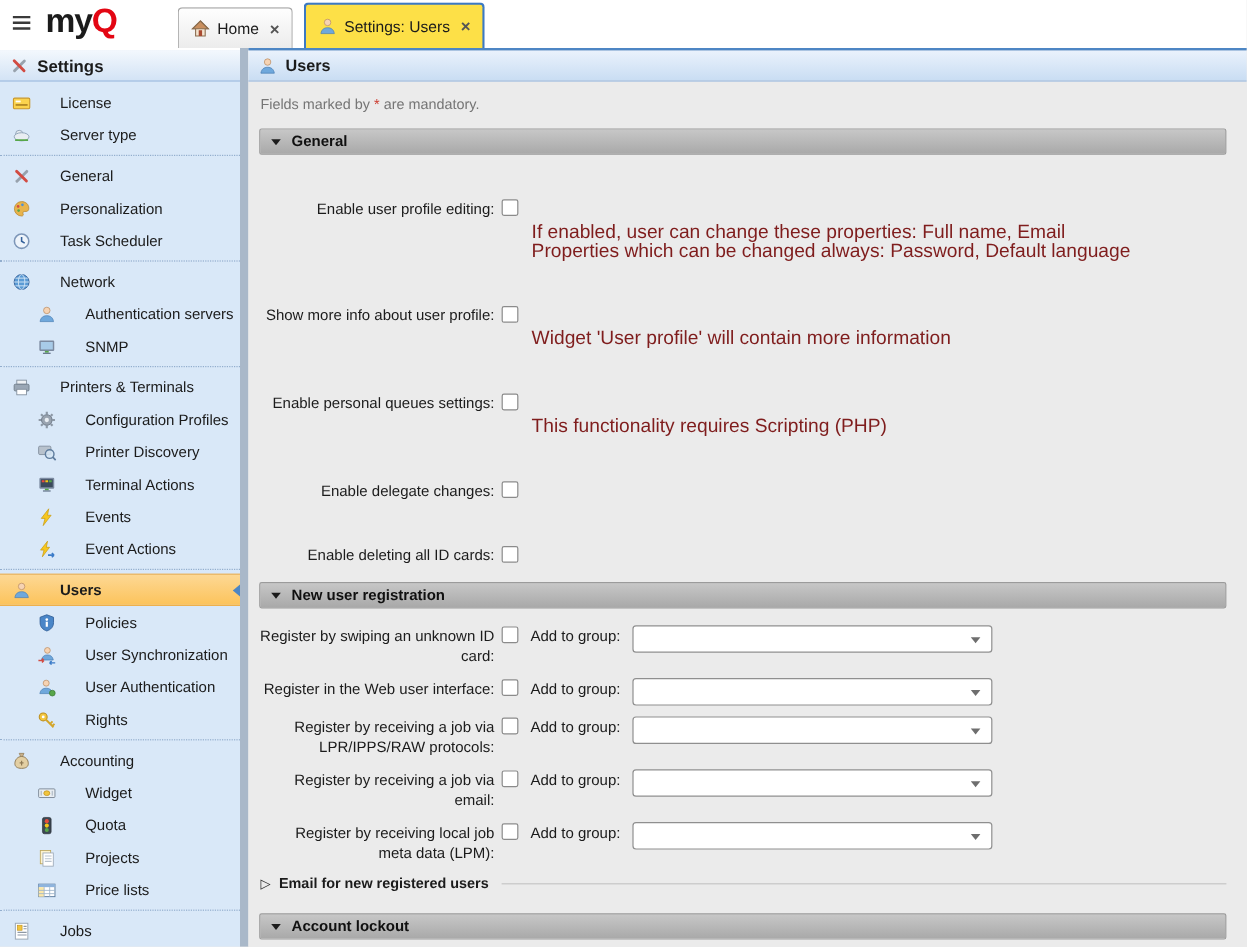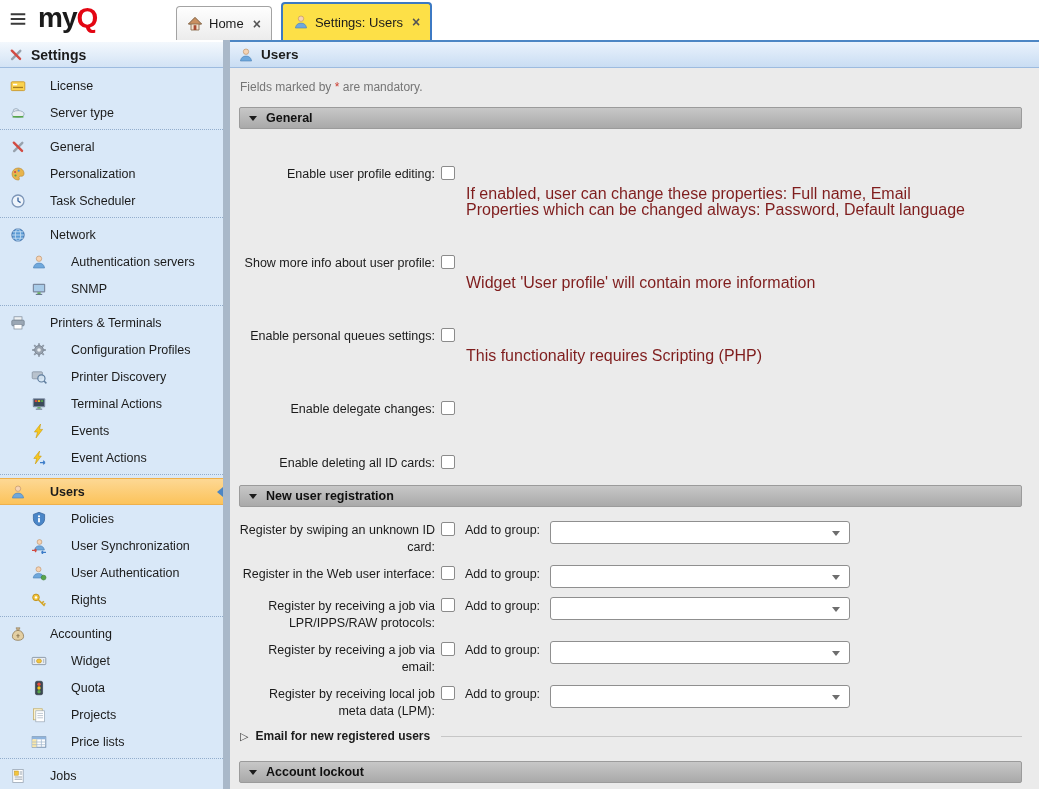--- a/index.html
+++ b/index.html
@@ -4,32 +4,32 @@
 <style>
   * { box-sizing: border-box; margin: 0; padding: 0; }
   html,body { width:1039px; height:789px; overflow:hidden; }
   body { font-family:"Liberation Sans", sans-serif; background:#ebebeb; color:#1b1b1b; }
 
   
   .topbar { height:40px; background:#fff; position:relative; }
   .hamburger { position:absolute; left:10px; top:11px; width:22px; height:18px; cursor:pointer; }
   .logo { position:absolute; left:38px; top:2px; font-size:28px; font-weight:bold; letter-spacing:-1px; }
   .logo .q { color:#e30613; }
-  .tabs { position:absolute; left:148px; bottom:0; display:flex; align-items:flex-end; gap:9px;margin-left:28px; }
+  .tabs { position:absolute; left:148px; bottom:0; display:flex; align-items:flex-end; gap:9px; }
   .tab { display:flex; align-items:center; gap:6px; height:34px; padding:0 10px;
          border:1px solid #a3a3a3; border-bottom:none; border-radius:4px 4px 0 0;
          background:linear-gradient(#fefefe,#ececec); font-size:13px; cursor:pointer; }
   .tab.active { height:38px; border:2px solid #3c79c3; border-bottom:none; background:#fde047; }
   .tab-close { color:#555; font-size:14px; font-weight:bold; margin-left:3px; line-height:1; }
   .icon16 { width:16px; height:16px; flex:none; display:inline-block; }
   .icon16 svg { width:16px; height:16px; display:block; }
 
   
   .workspace { display:flex; height:749px; }
-  .sidebar { width:223px; background:#d9e8f8; flex:none; display:flex; flex-direction:column; }
+  .sidebar { width:200px; background:#d9e8f8; flex:none; display:flex; flex-direction:column; }
   .sidebar-header { height:28px; flex:none; display:flex; align-items:center; gap:7px; padding:0 8px;
         background:linear-gradient(#f3f8fd,#d3e3f5); border-top:2px solid #fff;
         border-bottom:1px solid #9dbbdf; font-weight:bold; font-size:14px; }
   .side-list { padding-top:4px; overflow:hidden; }
   .side-item { height:27px; display:flex; align-items:center; gap:24px; padding-left:10px;
         font-size:12.5px; cursor:pointer; position:relative; }
   .side-item.indent { padding-left:31px; }
   .side-item.selected { background:linear-gradient(#fdd archive894,#fcc35b); }
   .side-item.selected { background:linear-gradient(#fdd894,#fcc35b);
         border-top:1px solid #eeb04c; border-bottom:1px solid #eeb04c; font-weight:bold; }

